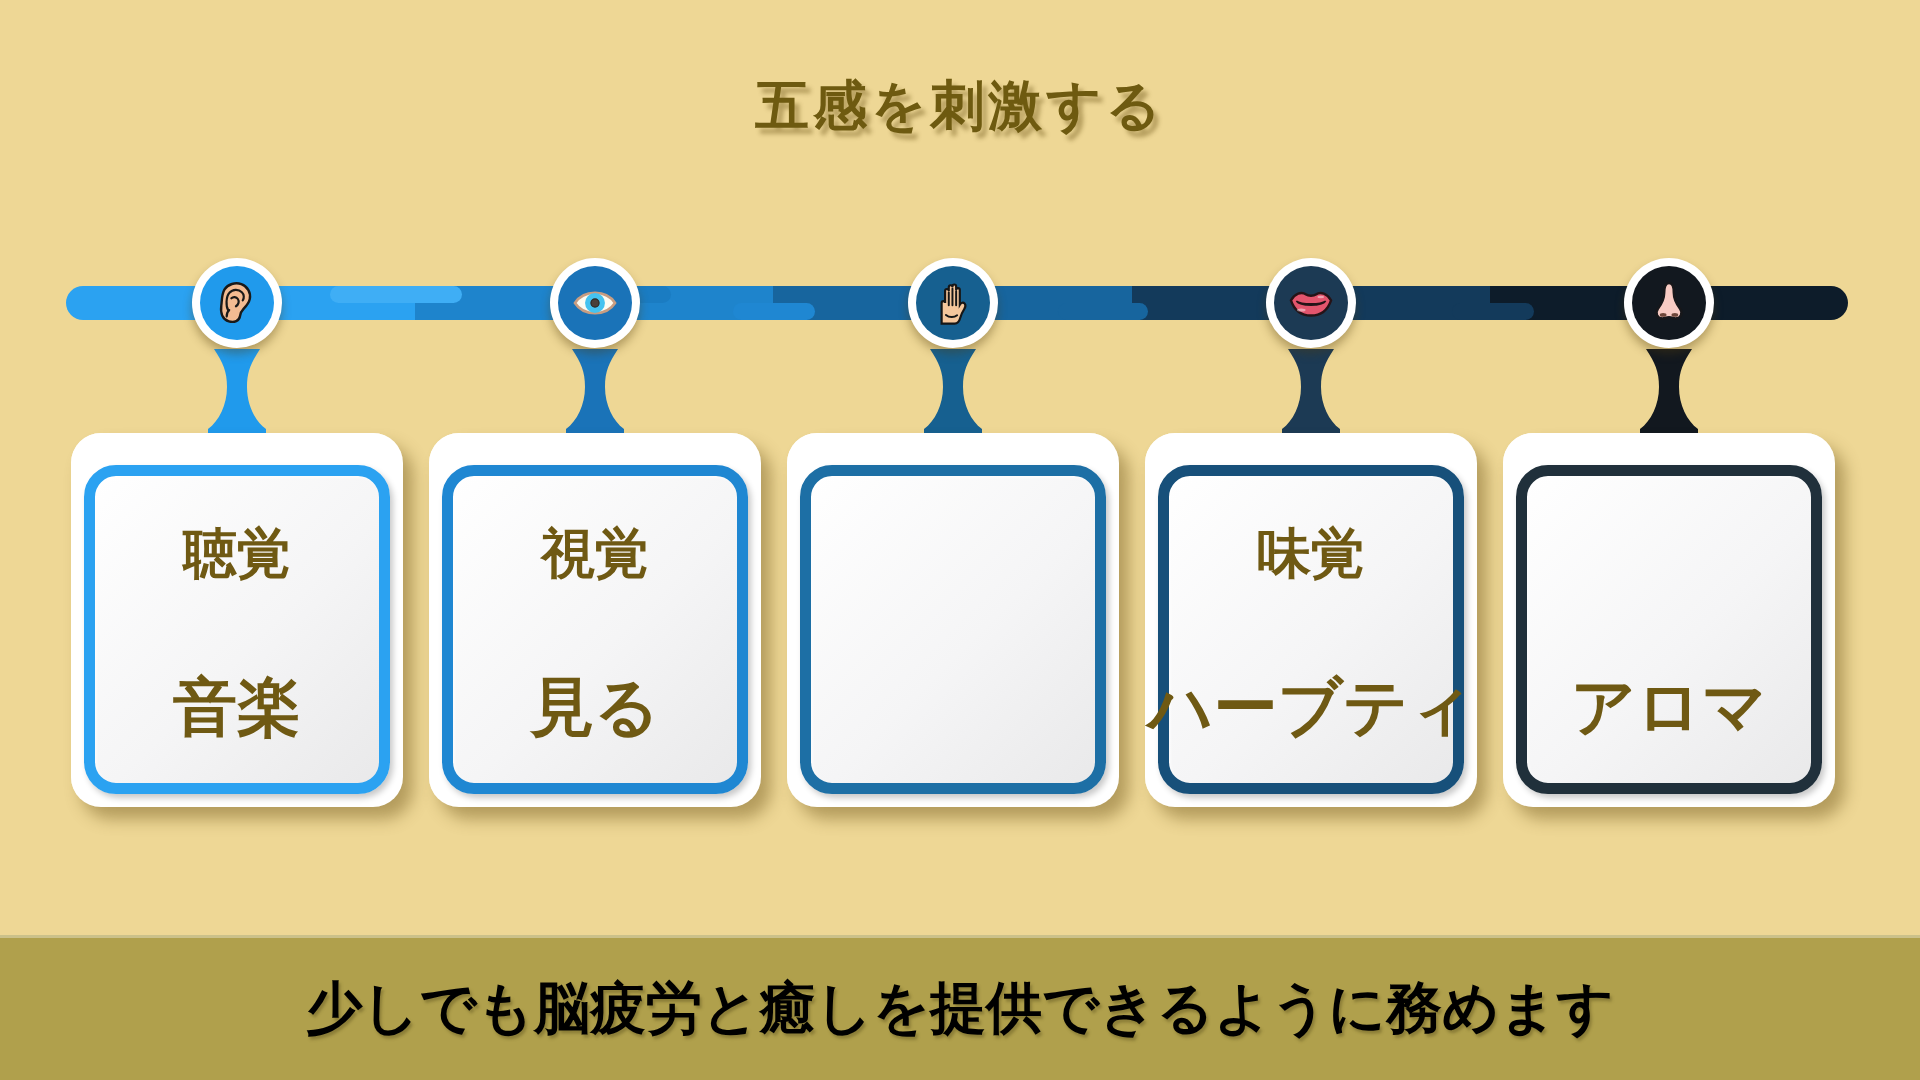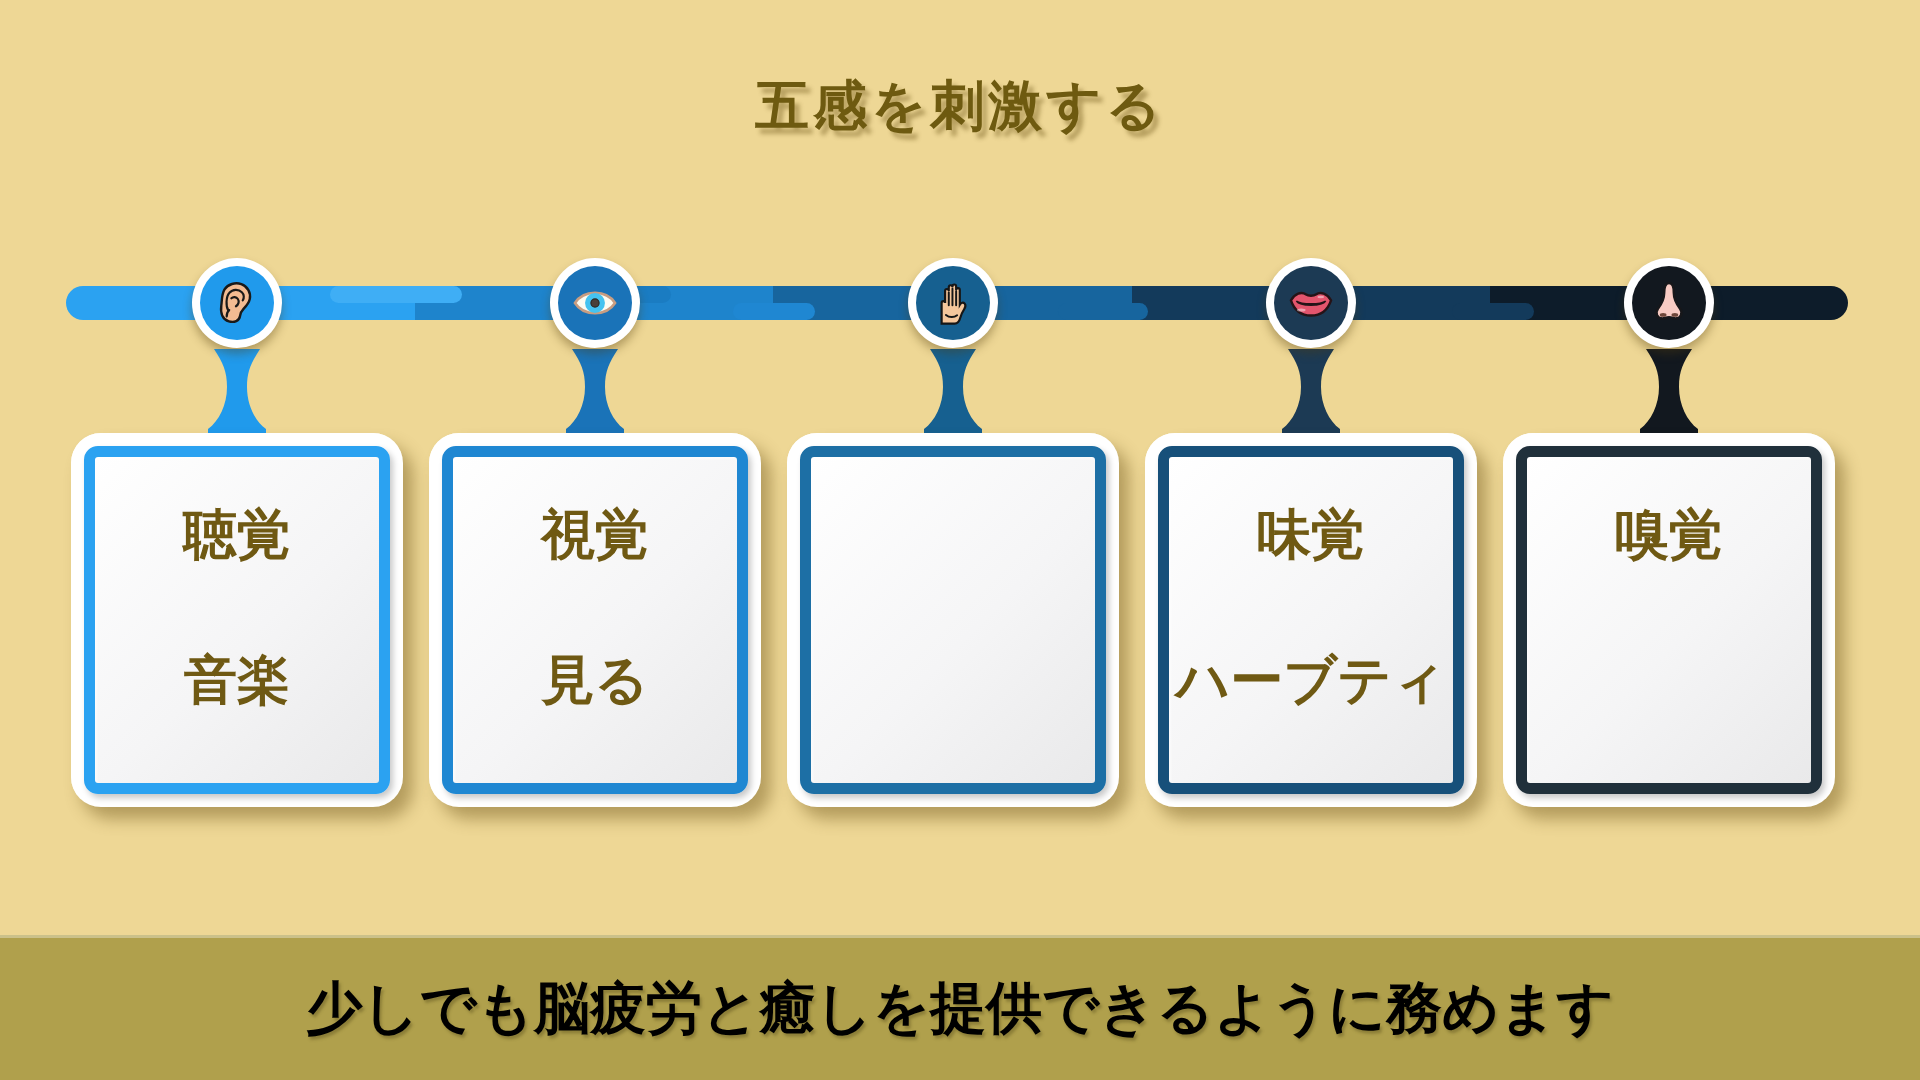--- a/index.html
+++ b/index.html
@@ -37,32 +37,33 @@
   }
   .node-fill{position:absolute;inset:8px;border-radius:50%;background:var(--circle);}
   .node-fill svg{position:absolute;left:11px;top:11px;width:52px;height:52px;}
   
   .card{
     position:absolute;left:-166px;top:433px;width:332px;height:374px;
     background:#fff;border-radius:30px;
     box-shadow:10px 12px 16px rgba(108,84,24,.45), inset 1px 1px 2px rgba(255,255,255,.9);
   }
   .card-inner{
-    position:absolute;inset:13px;border:11px solid var(--accent);border-radius:14px;
+    position:absolute;inset:13px;border:11px solid var(--accent);border-radius:32px;
     background:linear-gradient(135deg,#ffffff 0%,#f5f5f6 55%,#e9e9ea 100%);
     box-shadow:3px 4px 6px rgba(0,0,0,.22), inset 2px 2px 3px rgba(255,255,255,.6);
+    margin-top:19px;
   }
   .sense-label{
     position:absolute;top:42px;left:0;right:0;text-align:center;
     font-size:54px;font-weight:bold;color:#6f5913;
   }
   .activity-label{
     position:absolute;top:188px;left:50%;transform:translateX(-50%);
     white-space:nowrap;text-align:right;
-    font-size:53px;font-weight:bold;color:#6f5913;
+    font-size:64px;font-weight:bold;color:#6f5913;
   }
   
   .footer{
     position:absolute;left:0;right:0;bottom:0;height:142px;
     background:#b0a04c;border-top:3px solid rgba(255,255,255,.35);
   }
   .footer-text{
     margin:0;line-height:139px;text-align:center;
     font-size:56px;font-weight:bold;color:#000000;
     text-shadow:2px 3px 3px rgba(96,84,30,.45);
@@ -175,21 +176,21 @@
       <div class="node-fill">
         <svg viewBox="0 0 48 48">
           <path d="M24 5.5 C20.8 5.5 19.6 9 19.6 14.5 C19.6 20.5 17.2 24.8 13.8 29.3 C10.9 33.1 13.1 38.3 18 38.3 C20.3 38.3 20.9 37.2 24 37.2 C27.1 37.2 27.7 38.3 30 38.3 C34.9 38.3 37.1 33.1 34.2 29.3 C30.8 24.8 28.4 20.5 28.4 14.5 C28.4 9 27.2 5.5 24 5.5 Z" fill="#f8cbc3" stroke="#17171a" stroke-width="2.2"></path>
           <ellipse cx="18.6" cy="35" rx="3.1" ry="1.7" fill="#6e4639"></ellipse>
           <ellipse cx="29.4" cy="35" rx="3.1" ry="1.7" fill="#6e4639"></ellipse>
         </svg>
       </div>
     </div>
     <div class="card">
       <div class="card-inner">
-        <div class="sense-label">嗅覚</div>
+        <div class="activity-label">アロマ</div>
       </div>
     </div>
   </div>
 
   <div class="footer">
     <p class="footer-text">少しでも脳疲労と癒しを提供できるように務めます</p>
   </div>
 
 </div>
 

